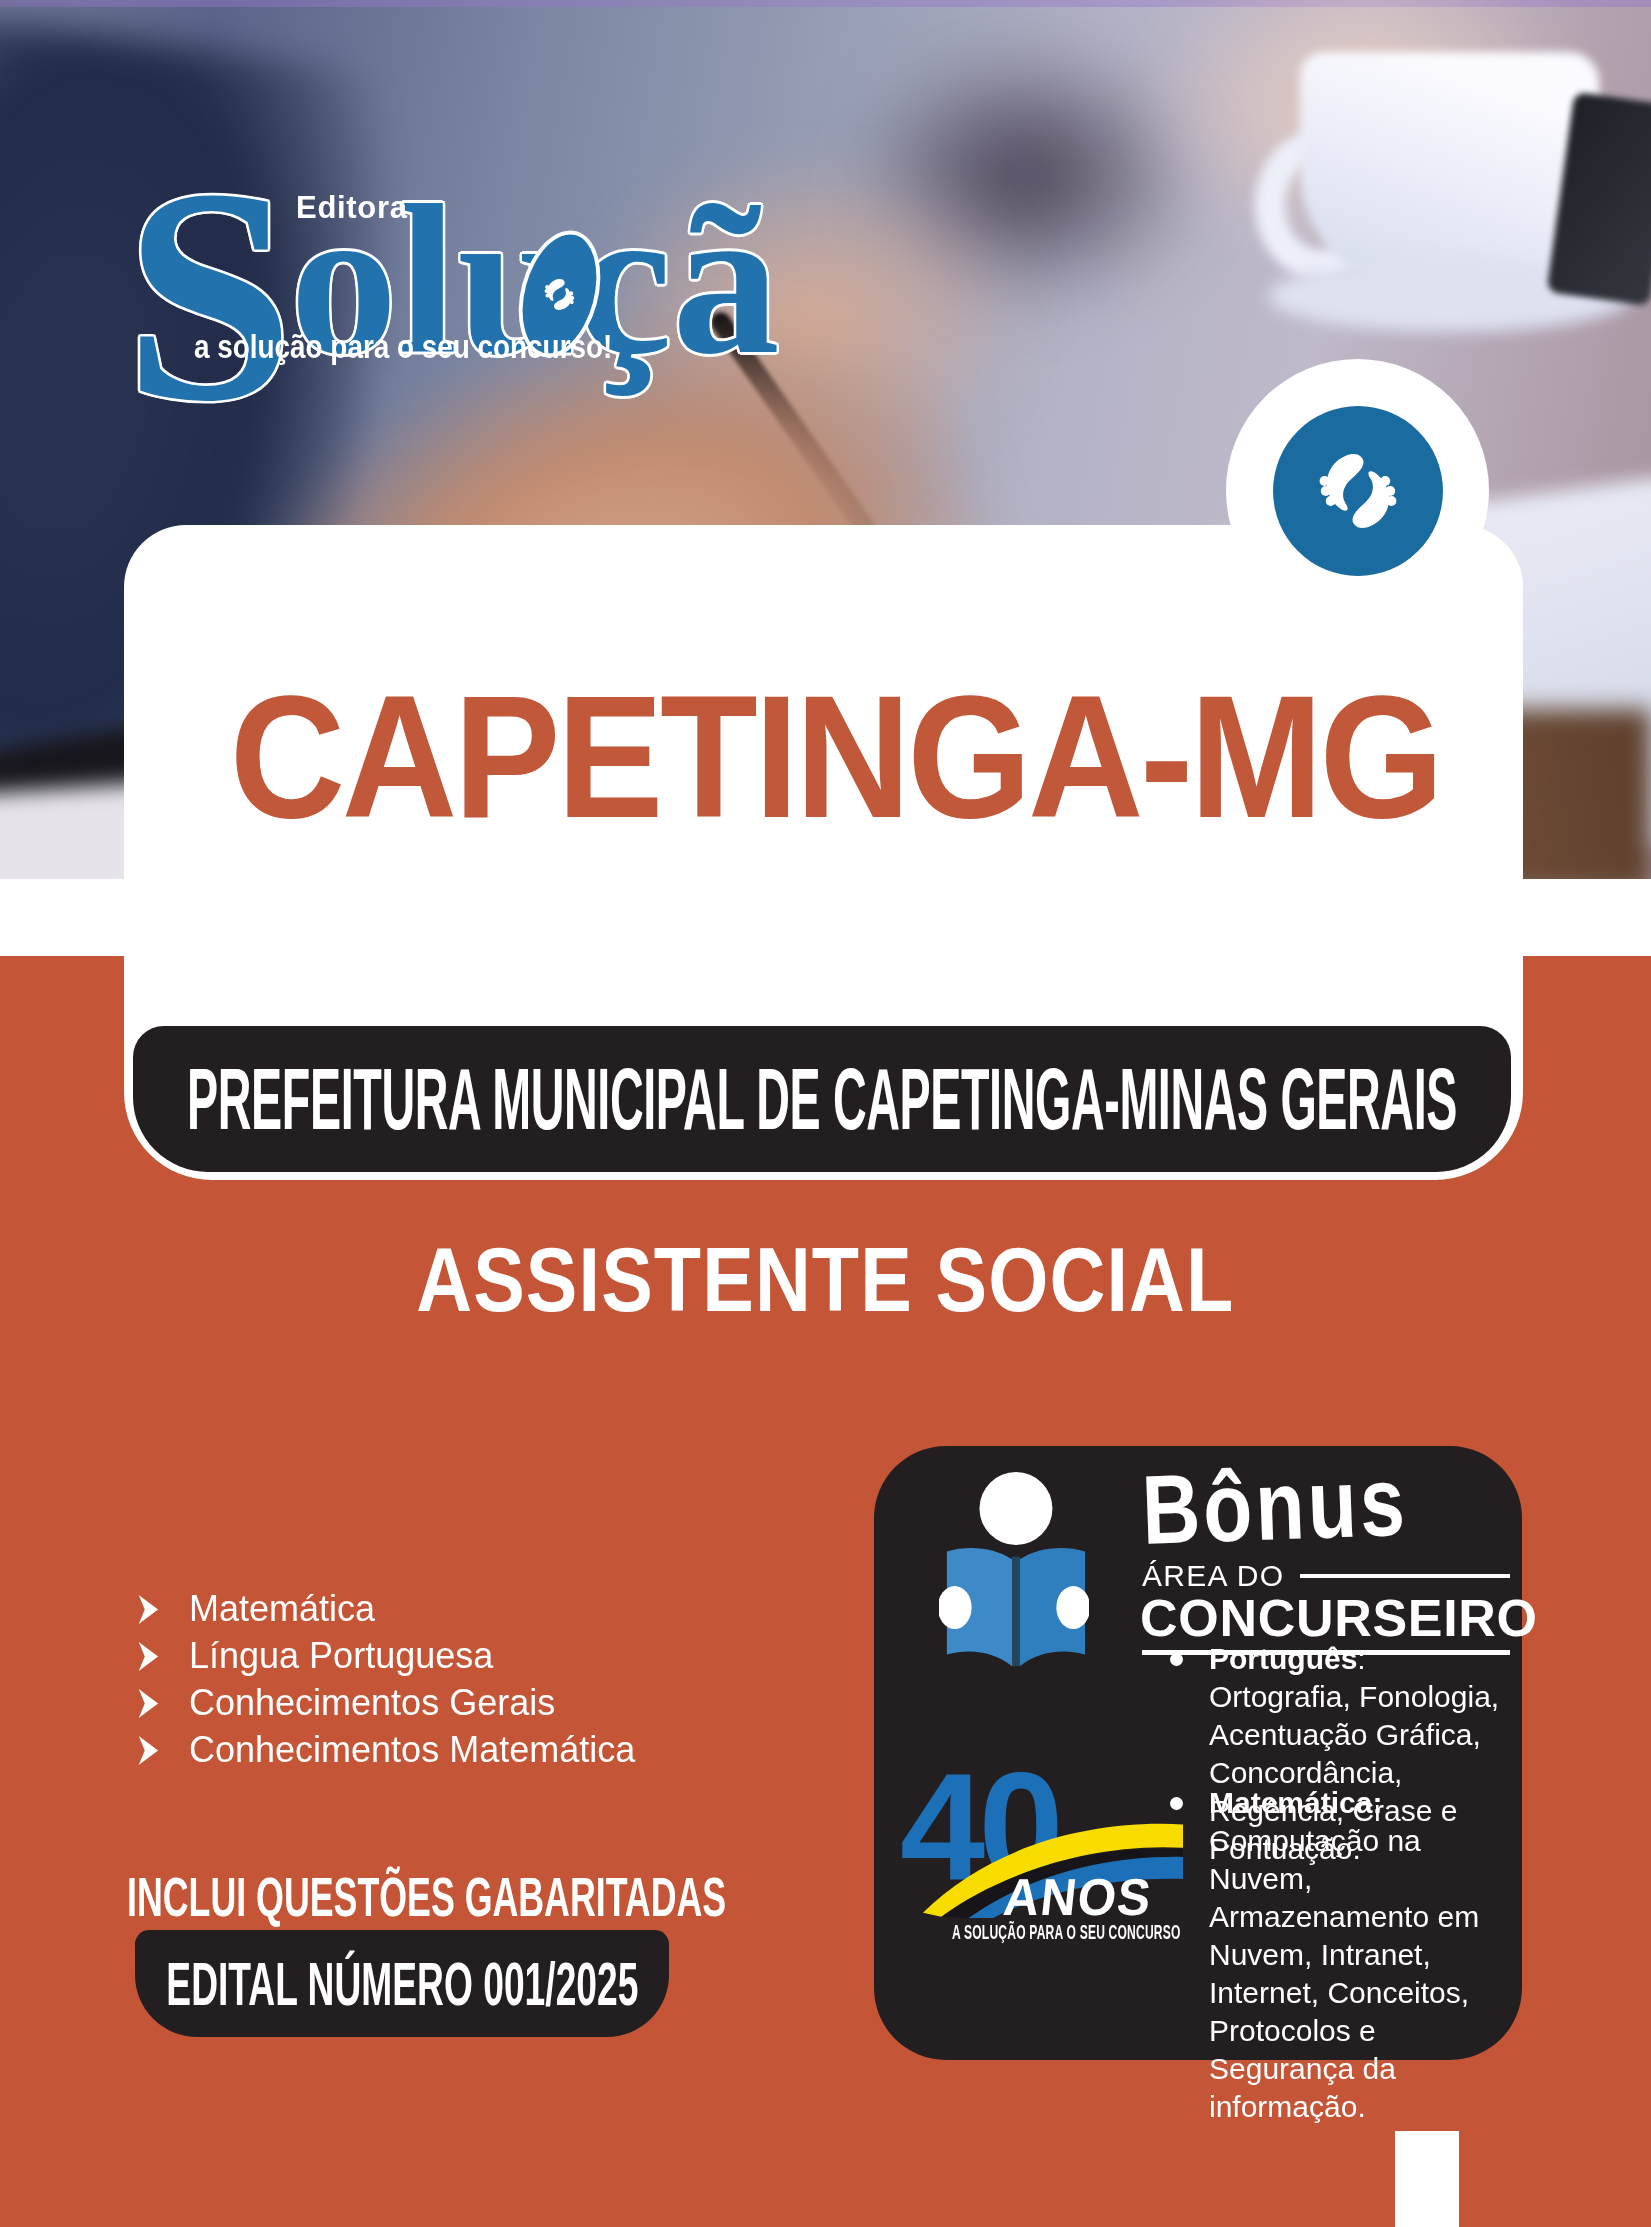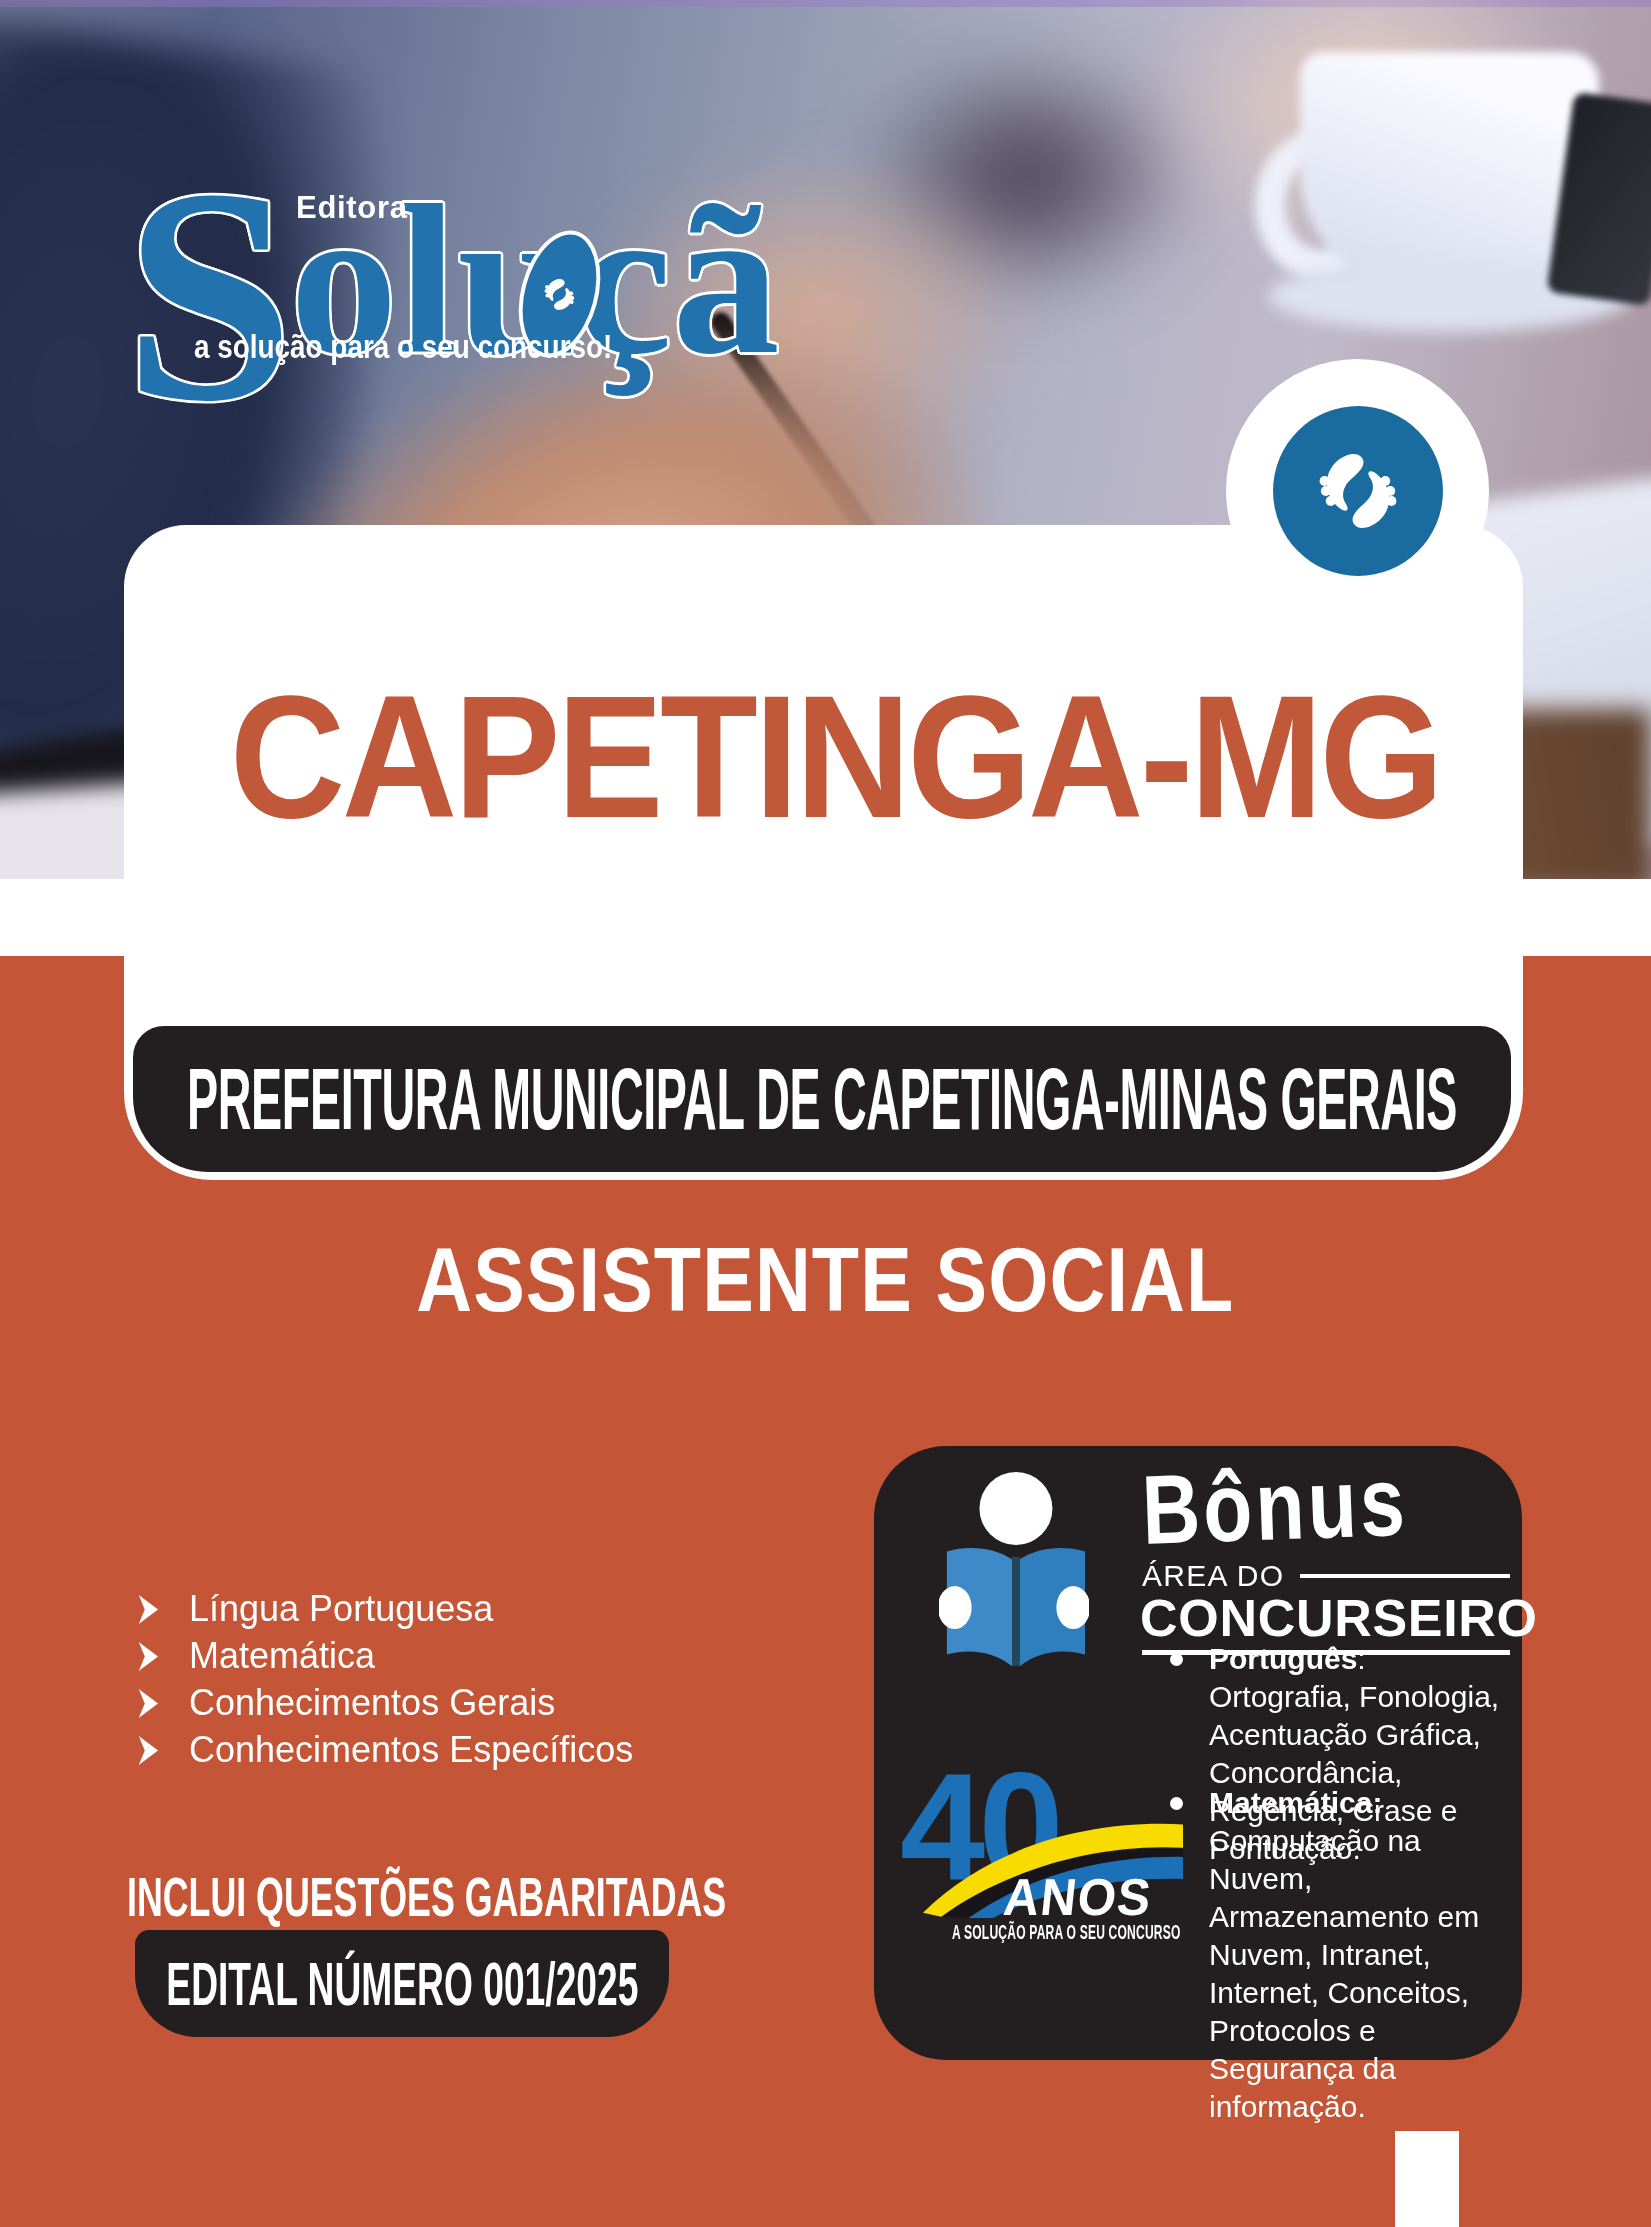--- a/index.html
+++ b/index.html
@@ -190,39 +190,39 @@
     <span>PREFEITURA MUNICIPAL DE CAPETINGA-MINAS GERAIS</span>
   </div>
 
   <div id="role-title" class="abs"><span>ASSISTENTE SOCIAL</span></div>
 
   <div id="subjects" class="abs">
     <div class="subject">
       <svg width="22" height="29" viewBox="0 0 17 24">
           <polygon points="0,0 16,12 0,24 5,12" fill="#ffffff"></polygon>
         </svg>
+      <span>Matemática</span>
+    </div>
+    <div class="subject">
+      <svg width="22" height="29" viewBox="0 0 17 24">
+          <polygon points="0,0 16,12 0,24 5,12" fill="#ffffff"></polygon>
+        </svg>
       <span>Língua Portuguesa</span>
     </div>
     <div class="subject">
       <svg width="22" height="29" viewBox="0 0 17 24">
           <polygon points="0,0 16,12 0,24 5,12" fill="#ffffff"></polygon>
         </svg>
-      <span>Matemática</span>
-    </div>
-    <div class="subject">
-      <svg width="22" height="29" viewBox="0 0 17 24">
-          <polygon points="0,0 16,12 0,24 5,12" fill="#ffffff"></polygon>
-        </svg>
       <span>Conhecimentos Gerais</span>
     </div>
     <div class="subject">
       <svg width="22" height="29" viewBox="0 0 17 24">
           <polygon points="0,0 16,12 0,24 5,12" fill="#ffffff"></polygon>
         </svg>
-      <span>Conhecimentos Específicos</span>
+      <span>Conhecimentos Matemática</span>
     </div>
   </div>
 
   <div id="includes-note" class="abs">INCLUI QUESTÕES GABARITADAS</div>
   <div id="edital-badge" class="abs">
     <span>EDITAL NÚMERO 001/2025</span>
   </div>
 
   <div id="bonus-card" class="abs"></div>
 

